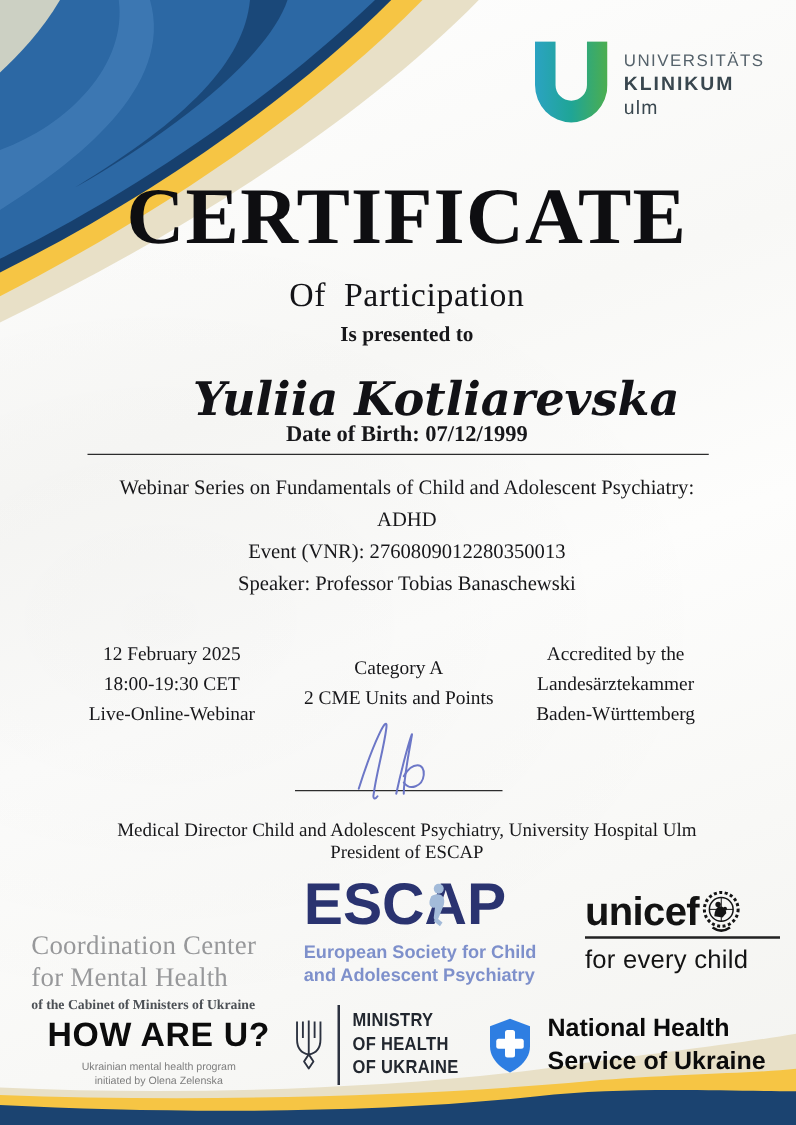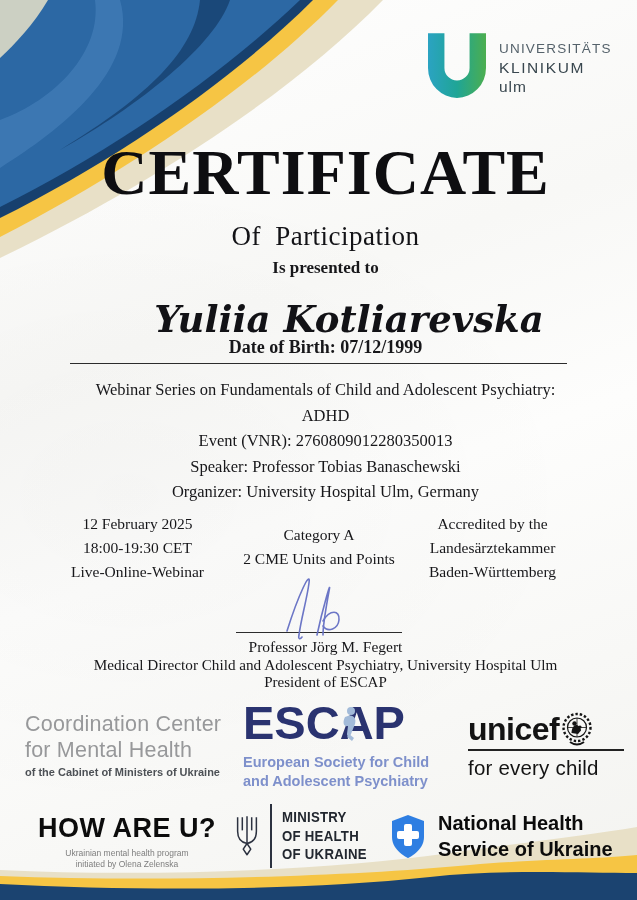--- a/index.html
+++ b/index.html
@@ -13,21 +13,21 @@
   .abs{position:absolute;padding-left:14px;}
   .ctr{left:0;right:0;text-align:center;}
   svg{display:block;}
   
   .wave-top{position:absolute;top:0;left:0;z-index:1;}
   .wave-bottom{position:absolute;bottom:0;left:0;z-index:1;}
   
   .ulm{position:absolute;top:33px;left:428px;display:flex;gap:13px;align-items:flex-start;z-index:2;}
   .ulm-text{font-family:"Liberation Sans",sans-serif;line-height:19px;padding-top:6px;}
   .ulm-l1{font-size:13.5px;letter-spacing:1.2px;color:#55626b;}
-  .ulm-l2{font-size:15.5px;font-weight:400;letter-spacing:1.6px;color:#39474f;}
+  .ulm-l2{font-size:15.5px;font-weight:700;letter-spacing:1.6px;color:#39474f;}
   .ulm-l3{font-size:15.5px;letter-spacing:1px;color:#39474f;}
   
   .cert-title{top:136px;font-size:64px;font-weight:700;letter-spacing:1px;color:#0e0e11;z-index:2;}
   .cert-sub{top:221px;font-size:27px;letter-spacing:.5px;word-spacing:7px;color:#131317;z-index:2;}
   .cert-presented{top:258px;font-size:17px;font-weight:600;z-index:2;}
   .rec-name{top:297px;font-size:37px;font-weight:700;font-style:italic;font-family:"DejaVu Serif",serif;color:#121216;z-index:2;margin-left:47px;}
   .rec-dob{top:337px;font-size:18px;font-weight:600;z-index:2;}
   .rule{position:absolute;top:363px;left:70px;width:497px;border:none;border-top:1.4px solid #2c2c2c;margin:0;z-index:2;}
   .event{top:377px;font-size:16.5px;line-height:25.6px;z-index:2;}
   
@@ -35,21 +35,21 @@
   .col-left{left:50px;top:512px;width:175px;}
   .col-center{left:228px;top:523px;width:182px;}
   .col-right{left:400px;top:512px;width:185px;}
   
   .sig-svg{position:absolute;top:563px;left:259px;z-index:3;}
   .sig-line{position:absolute;top:632px;left:236px;width:166px;border:none;border-top:1.4px solid #2c2c2c;margin:0;z-index:2;}
   .sig-name{top:638px;font-size:15.5px;z-index:2;}
   .sig-role1{top:656px;font-size:15.2px;z-index:2;}
   .sig-role2{top:674px;font-size:15px;z-index:2;}
   
-  .coord{position:absolute;left:25px;top:711px;font-family:Liberation Sans, sans-serif;z-index:2;}
+  .coord{position:absolute;left:25px;top:743px;font-family:Liberation Serif, serif;z-index:2;}
   .coord-main{font-size:21.5px;line-height:26px;color:#97989a;letter-spacing:.2px;}
   .coord-sub{font-size:11px;font-weight:700;color:#4d5156;margin-top:3px;}
   .escap{position:absolute;left:243px;top:699px;font-family:"Liberation Sans",sans-serif;z-index:2;}
   .escap-word{position:relative;font-size:47px;font-weight:800;color:#2a3370;line-height:48px;letter-spacing:0;}
   .escap-fig{position:absolute;left:97px;top:7px;}
   .escap-sub{font-size:14.5px;font-weight:700;color:#7e90cb;line-height:19px;margin-top:6px;}
   .unicef{position:absolute;left:468px;top:710px;width:158px;font-family:"Liberation Sans",sans-serif;color:#131313;z-index:2;}
   .unicef-row{display:flex;align-items:center;gap:0;}
   .unicef-word{font-size:32px;font-weight:600;letter-spacing:-.5px;line-height:38px;}
   .unicef-rule{border:none;border-top:2px solid #222;margin:1px 0 0 0;width:156px;}
@@ -108,21 +108,20 @@
   <div class="abs ctr cert-presented">Is presented to</div>
   <div class="abs ctr rec-name">Yuliia Kotliarevska</div>
   <div class="abs ctr rec-dob">Date of Birth: 07/12/1999</div>
   <hr class="rule">
 
   <div class="abs ctr event">
     <div>Webinar Series on Fundamentals of Child and Adolescent Psychiatry:</div>
     <div>ADHD</div>
     <div>Event (VNR): 2760809012280350013</div>
     <div>Speaker: Professor Tobias Banaschewski</div>
-    <div>Organizer: University Hospital Ulm, Germany</div>
   </div>
 
   <div class="col col-left">
     <div>12 February 2025</div>
     <div>18:00-19:30 CET</div>
     <div>Live-Online-Webinar</div>
   </div>
   <div class="col col-center">
     <div>Category A</div>
     <div>2 CME Units and Points</div>
@@ -134,21 +133,20 @@
   </div>
 
   <svg class="sig-svg" width="120" height="78" viewBox="0 0 120 78">
     <g fill="none" stroke="#6570c4" stroke-width="1.6" stroke-linecap="round" opacity="0.95">
       <path d="M28,68 C40,30 52,6 50,20 C48,36 42,56 40,72 C39,76 41,77 43,74"></path>
       <path d="M58,72 C64,44 73,14 70,28 C68,40 64,60 64,72"></path>
       <path d="M64,58 C71,46 81,47 80,57 C79,66 69,70 64,63"></path>
     </g>
   </svg>
   <hr class="sig-line">
-  <div class="abs ctr sig-name">Professor Jörg M. Fegert</div>
   <div class="abs ctr sig-role1">Medical Director Child and Adolescent Psychiatry, University Hospital Ulm</div>
   <div class="abs ctr sig-role2">President of ESCAP</div>
 
   <div class="coord">
     <div class="coord-main">Coordination Center</div>
     <div class="coord-main">for Mental Health</div>
     <div class="coord-sub">of the Cabinet of Ministers of Ukraine</div>
   </div>
 
   <div class="escap">

